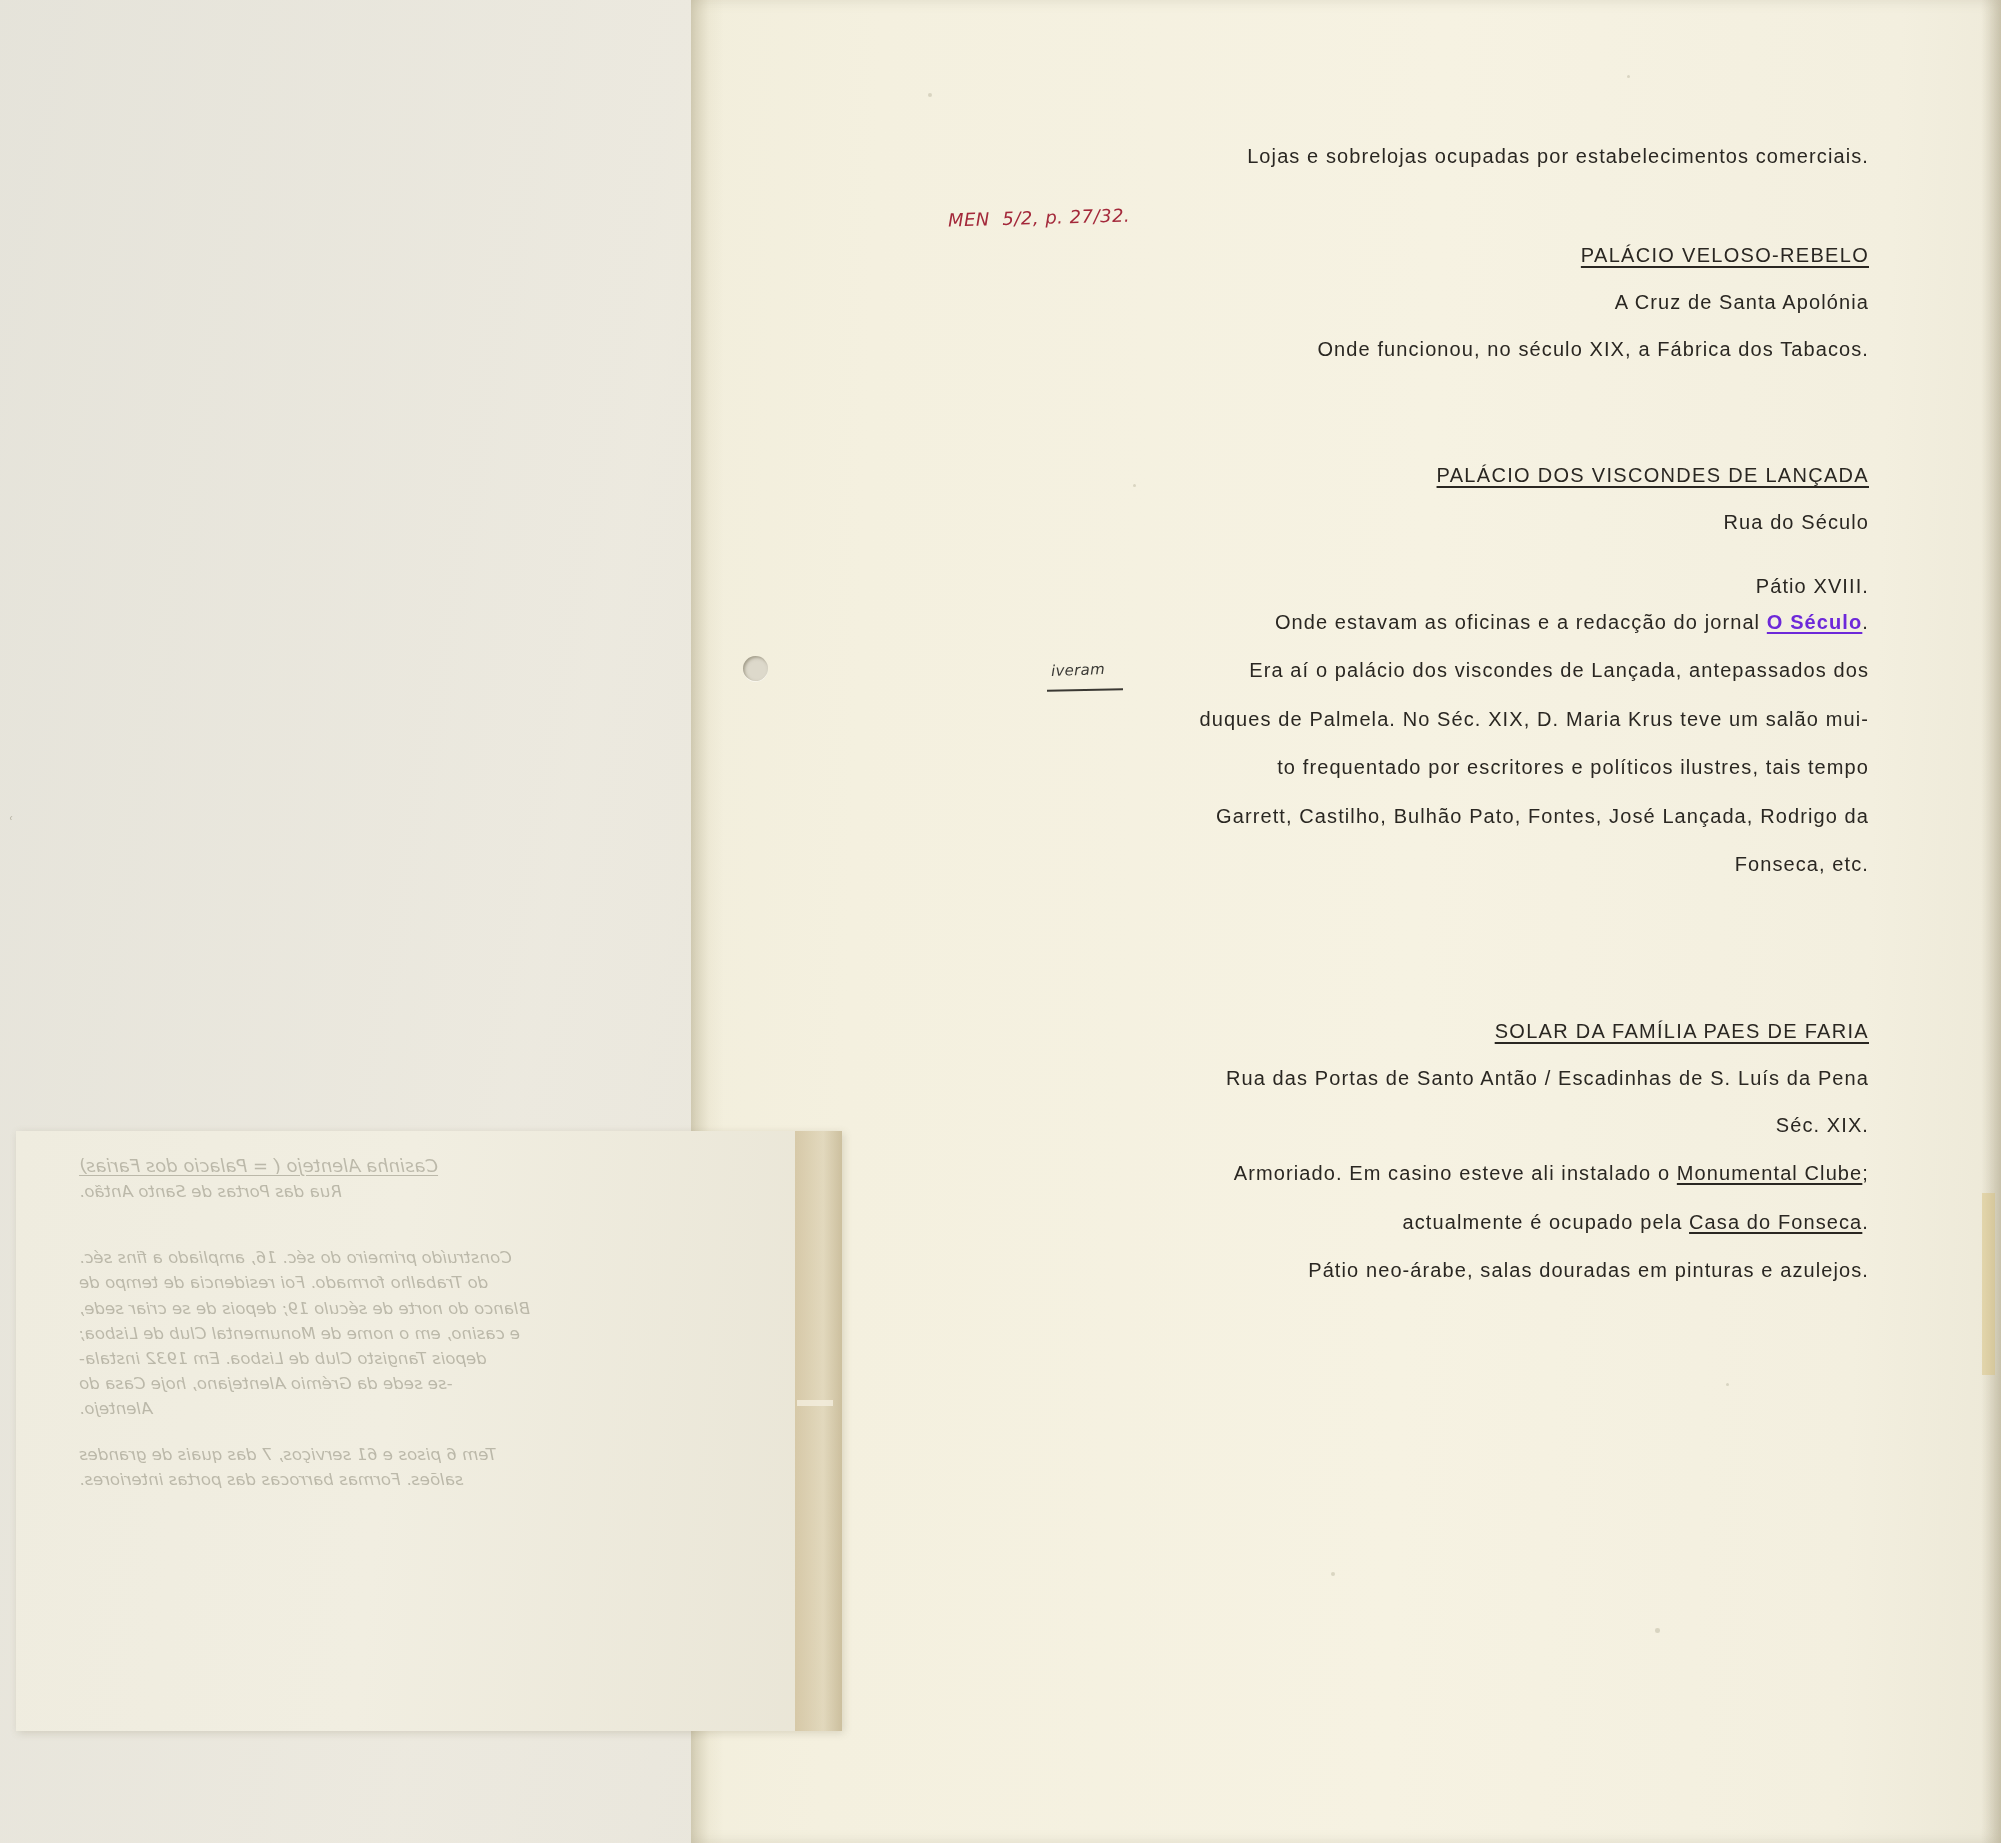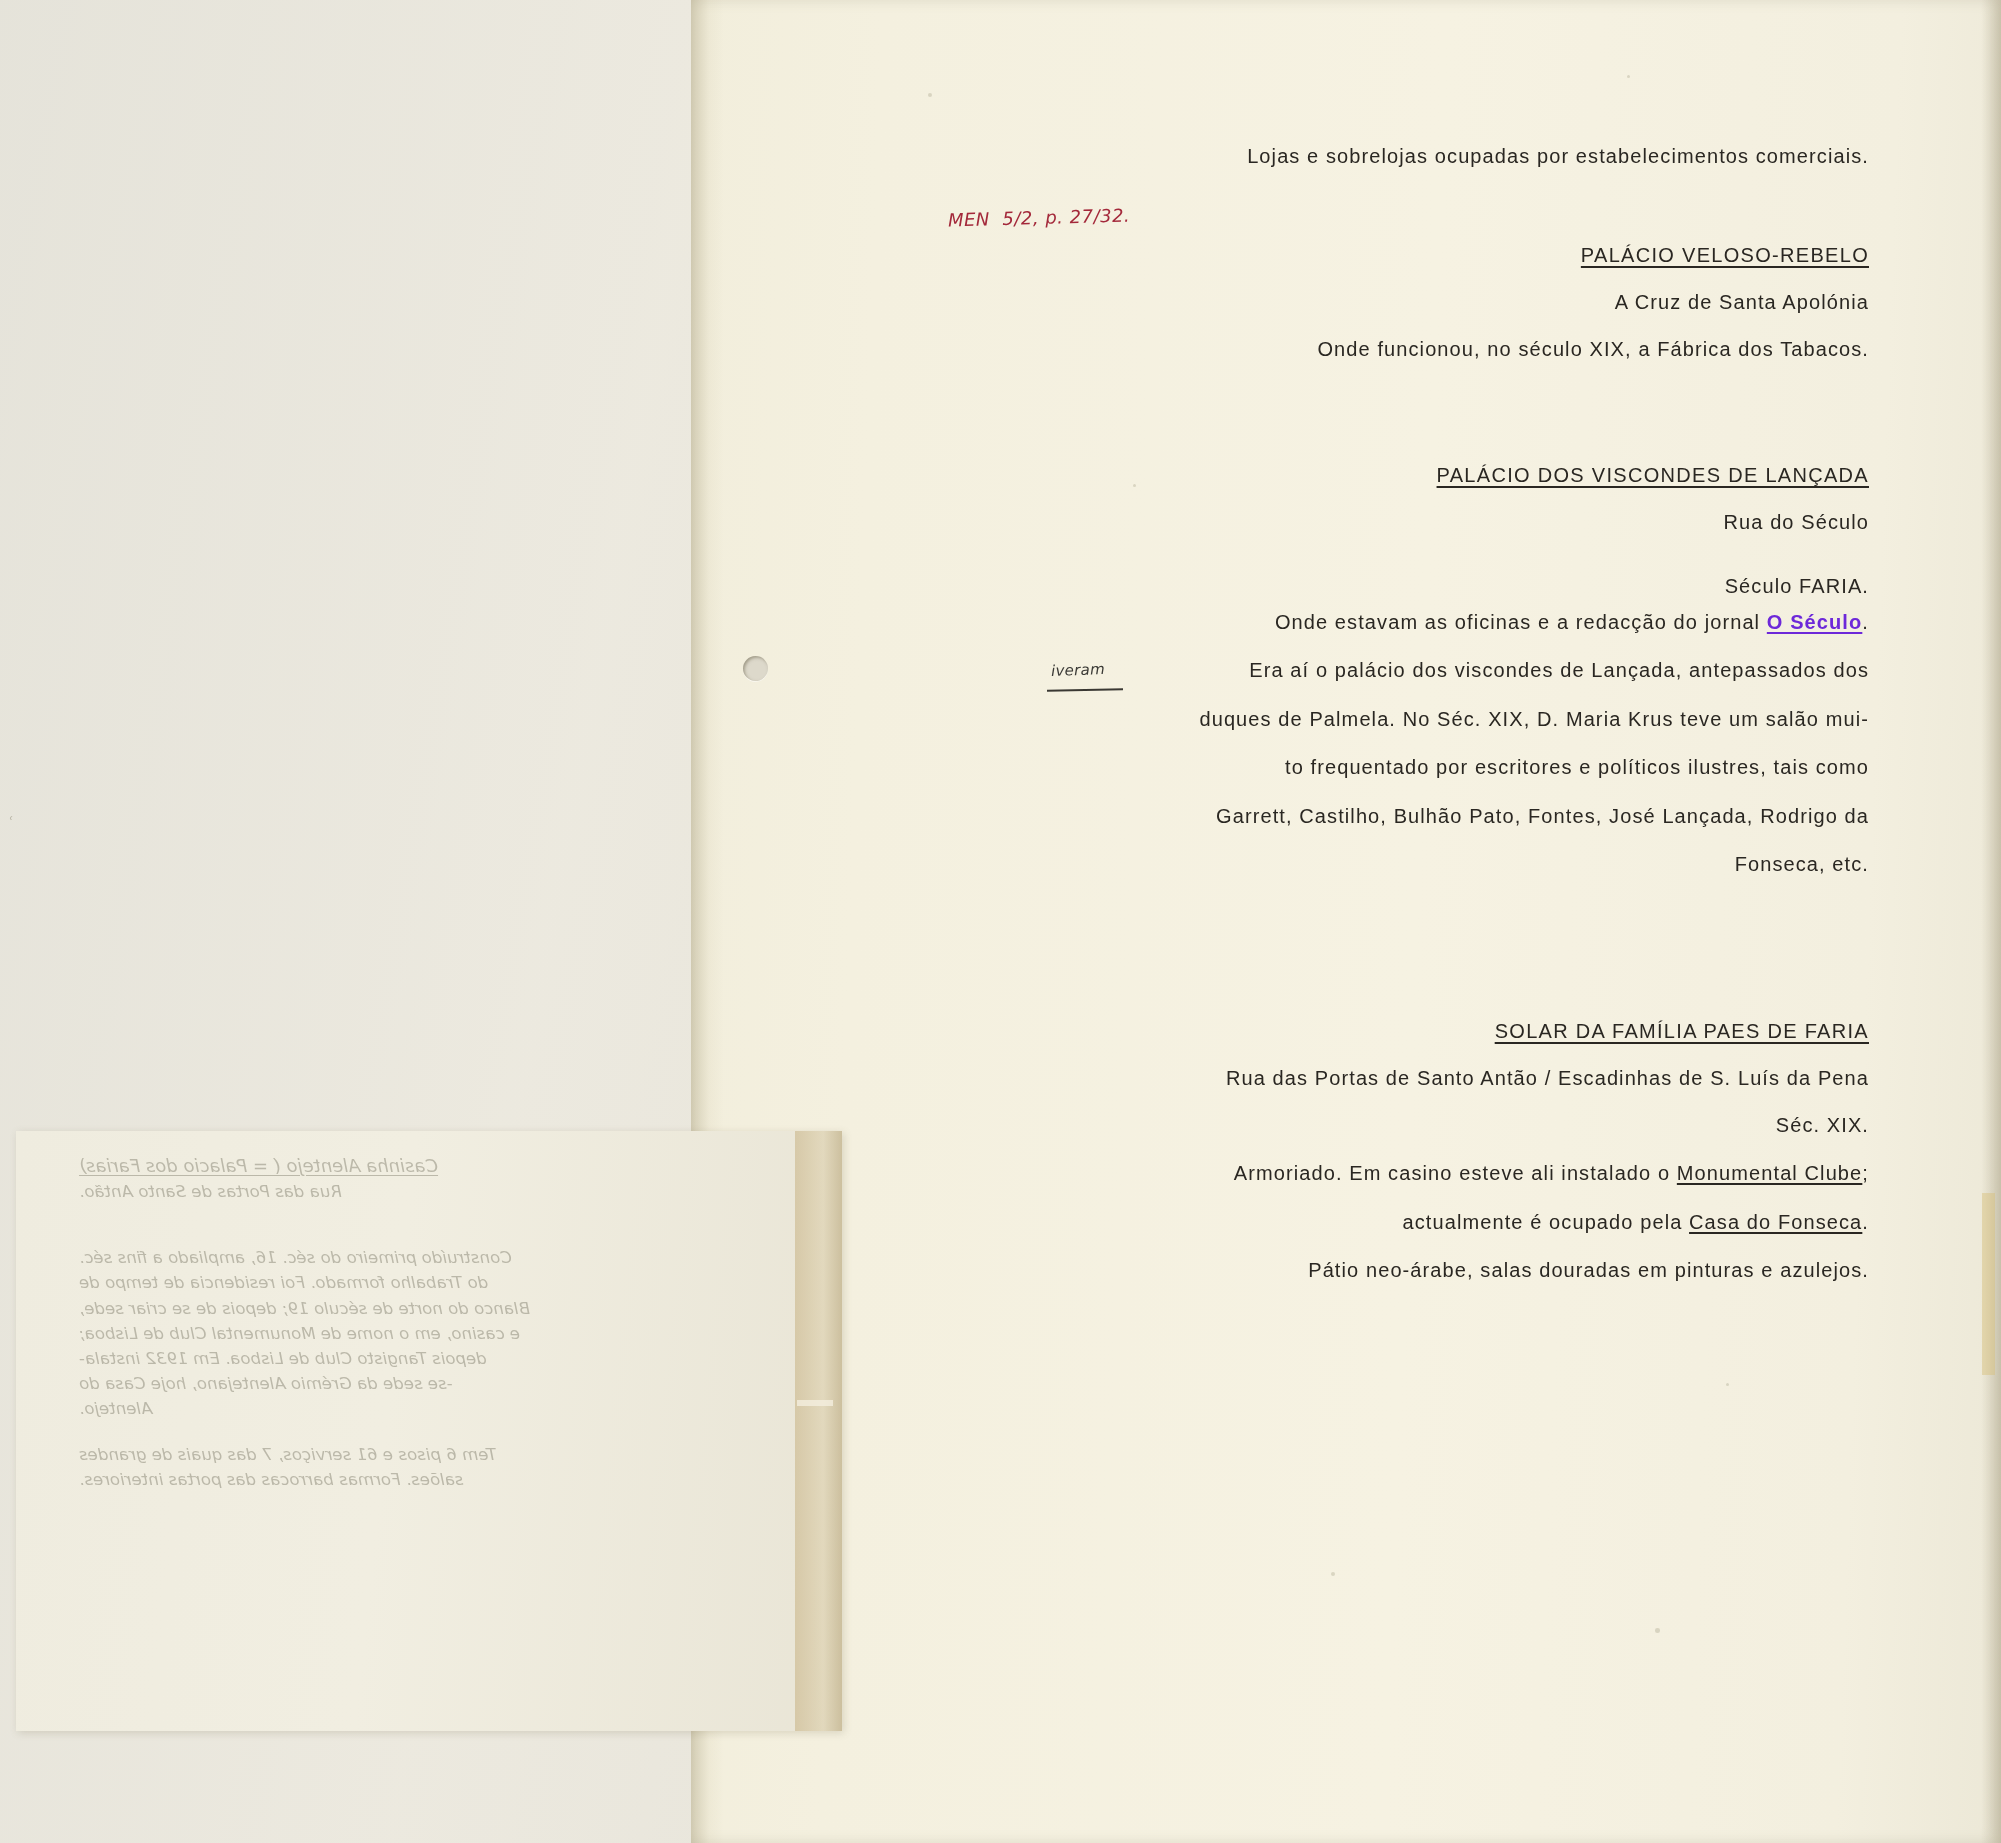--- a/index.html
+++ b/index.html
@@ -255,25 +255,25 @@
   <div class="gap-sm"></div>
   <div class="tline indent1">Onde funcionou, no século XIX, a Fábrica dos Tabacos.</div>
 
   <div class="gap-xl"></div>
   <div class="gap-sm"></div>
 
   <div class="tline heading">PALÁCIO DOS VISCONDES DE LANÇADA</div>
   <div class="gap-sm"></div>
   <div class="tline">Rua do Século</div>
   <div class="gap-md"></div>
-  <div class="tline indent1">Século FARIA.</div>
+  <div class="tline indent1">Pátio XVIII.</div>
   <div class="tline indent1 spaced-tight"><span>Onde estavam as oficinas e a redacção do jornal </span><span class="red-ink">O Século</span><span>.</span></div>
   <div class="tline indent1 spaced">Era aí o palácio dos viscondes de Lançada, antepassados dos</div>
   <div class="tline spaced">duques de Palmela. No Séc. XIX, D. Maria Krus teve um salão mui-</div>
-  <div class="tline spaced">to frequentado por escritores e políticos ilustres, tais como</div>
+  <div class="tline spaced">to frequentado por escritores e políticos ilustres, tais tempo</div>
   <div class="tline spaced">Garrett, Castilho, Bulhão Pato, Fontes, José Lançada, Rodrigo da</div>
   <div class="tline spaced">Fonseca, etc.</div>
 
   <div class="gap-xl"></div>
   <div class="gap-lg"></div>
 
   <div class="tline heading">SOLAR DA FAMÍLIA PAES DE FARIA</div>
   <div class="gap-sm"></div>
   <div class="tline">Rua das Portas de Santo Antão / Escadinhas de S. Luís da Pena</div>
   <div class="gap-sm"></div>

